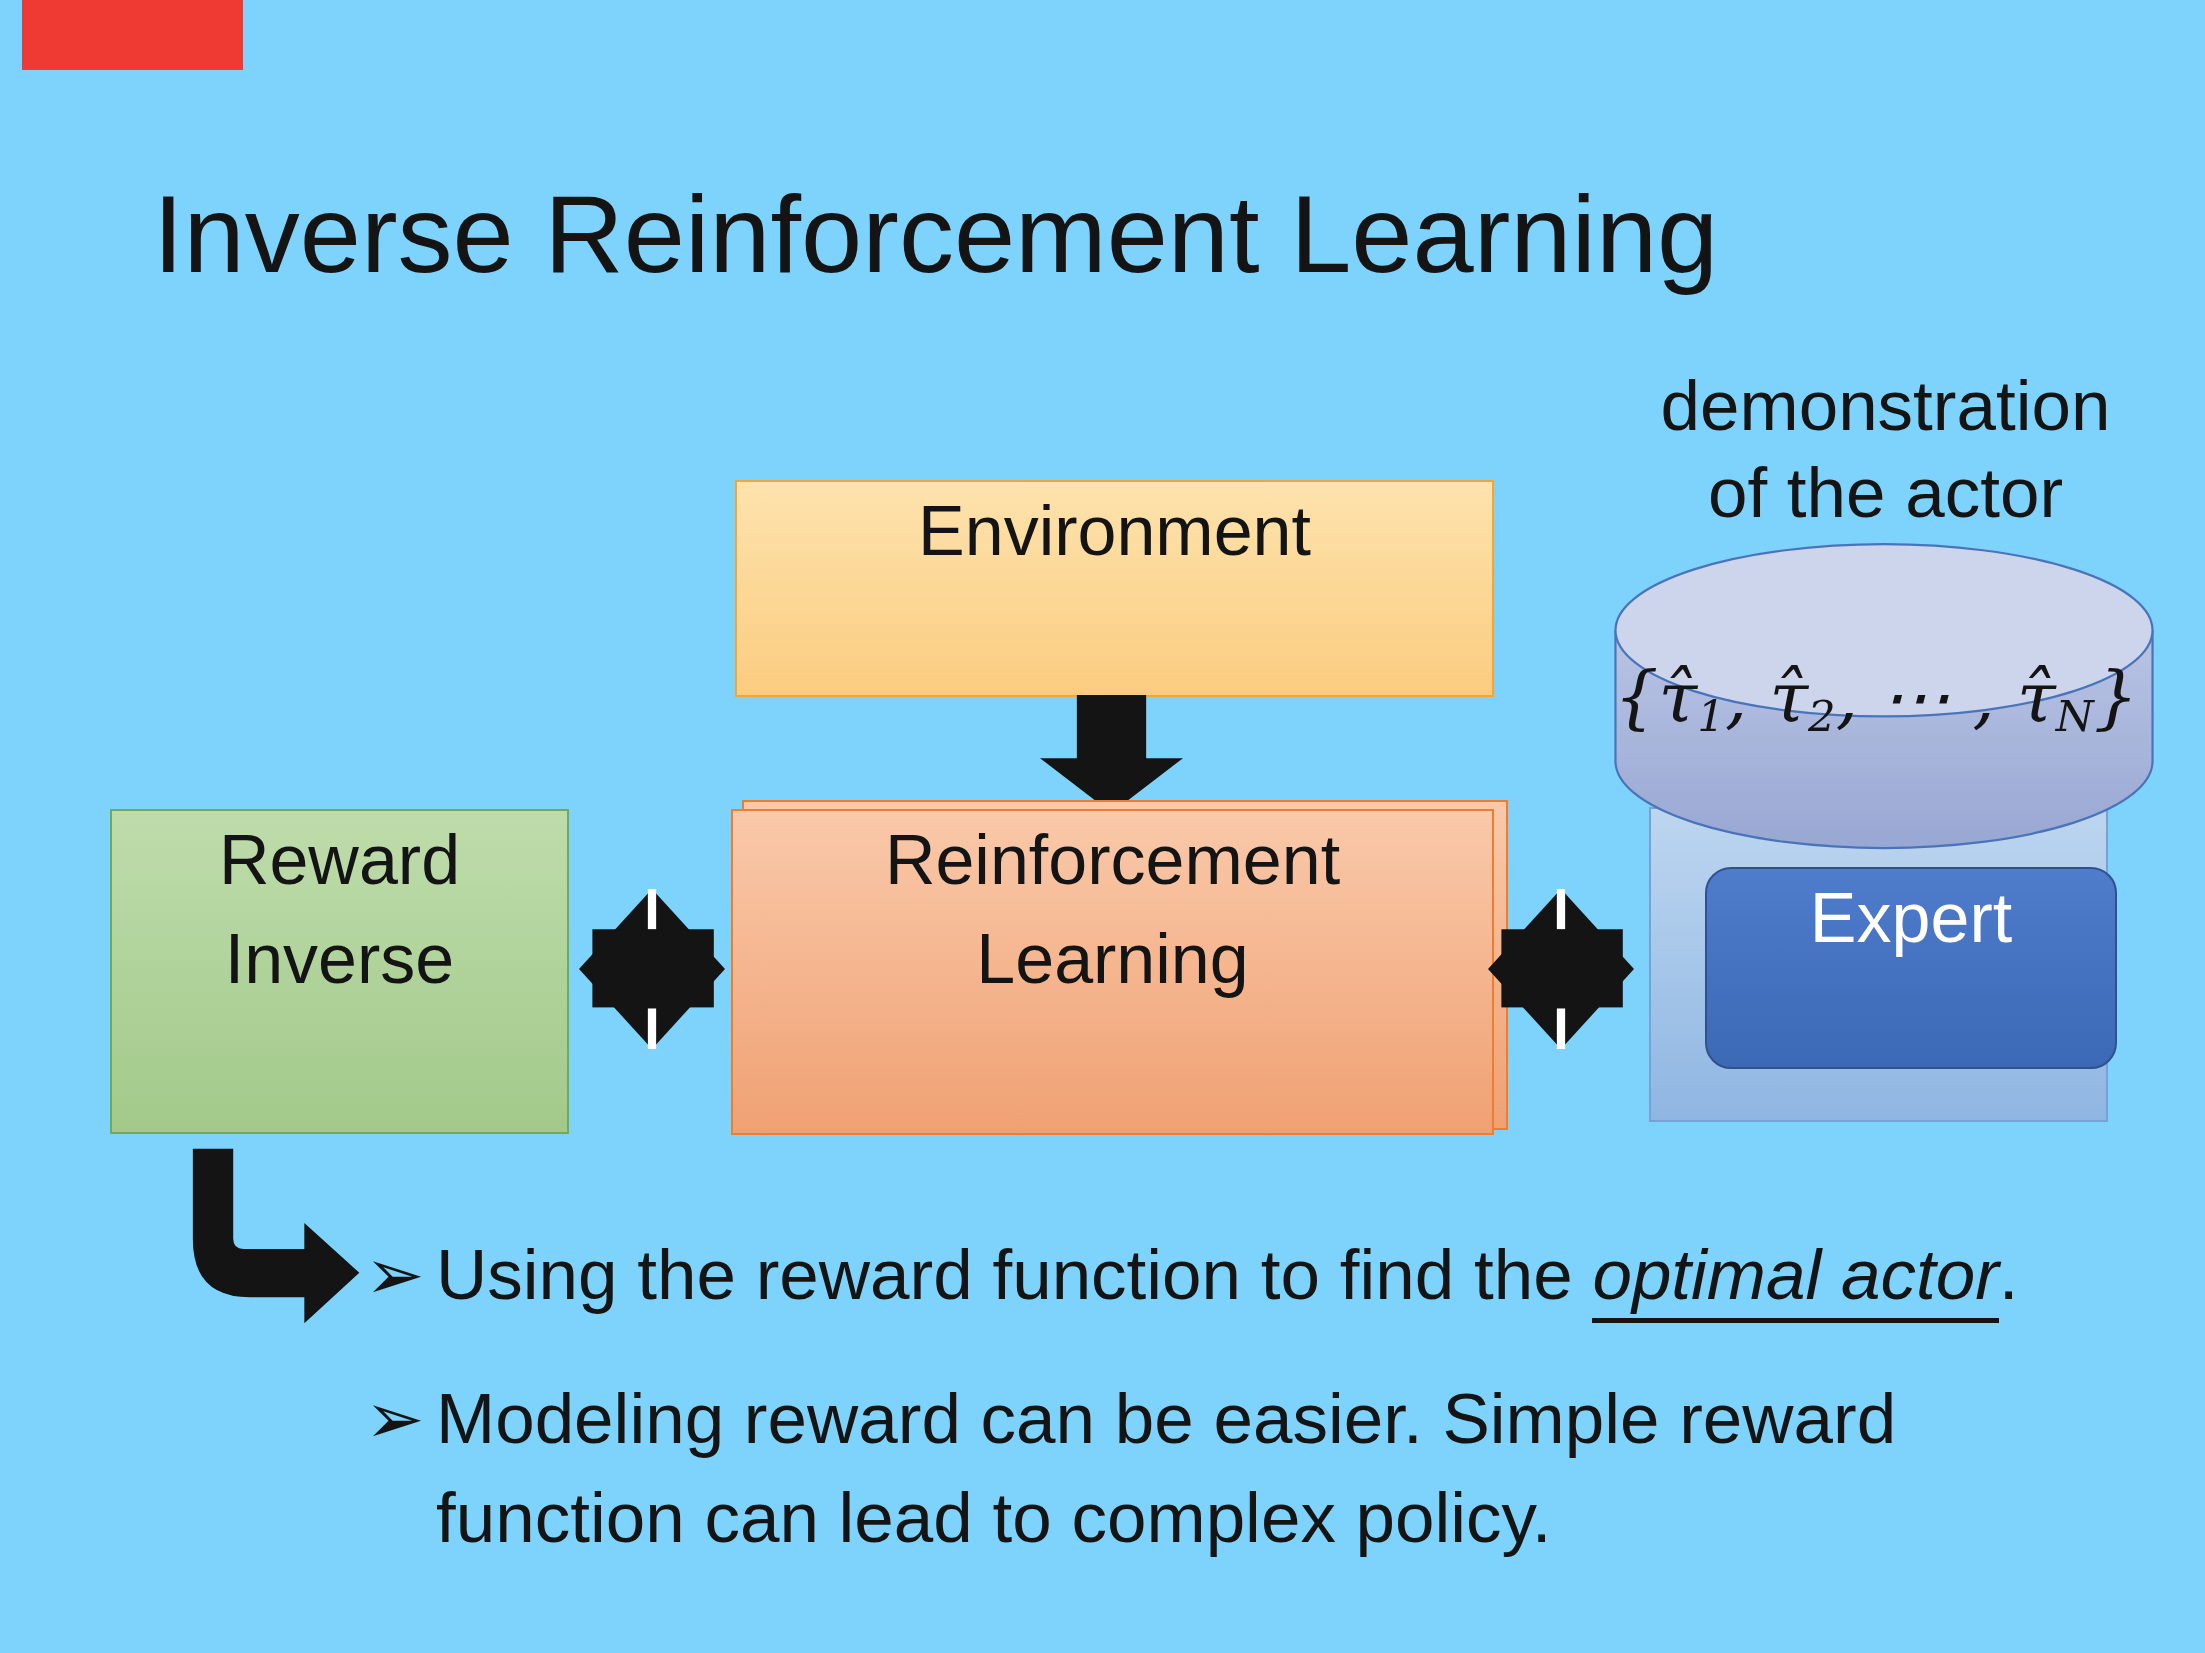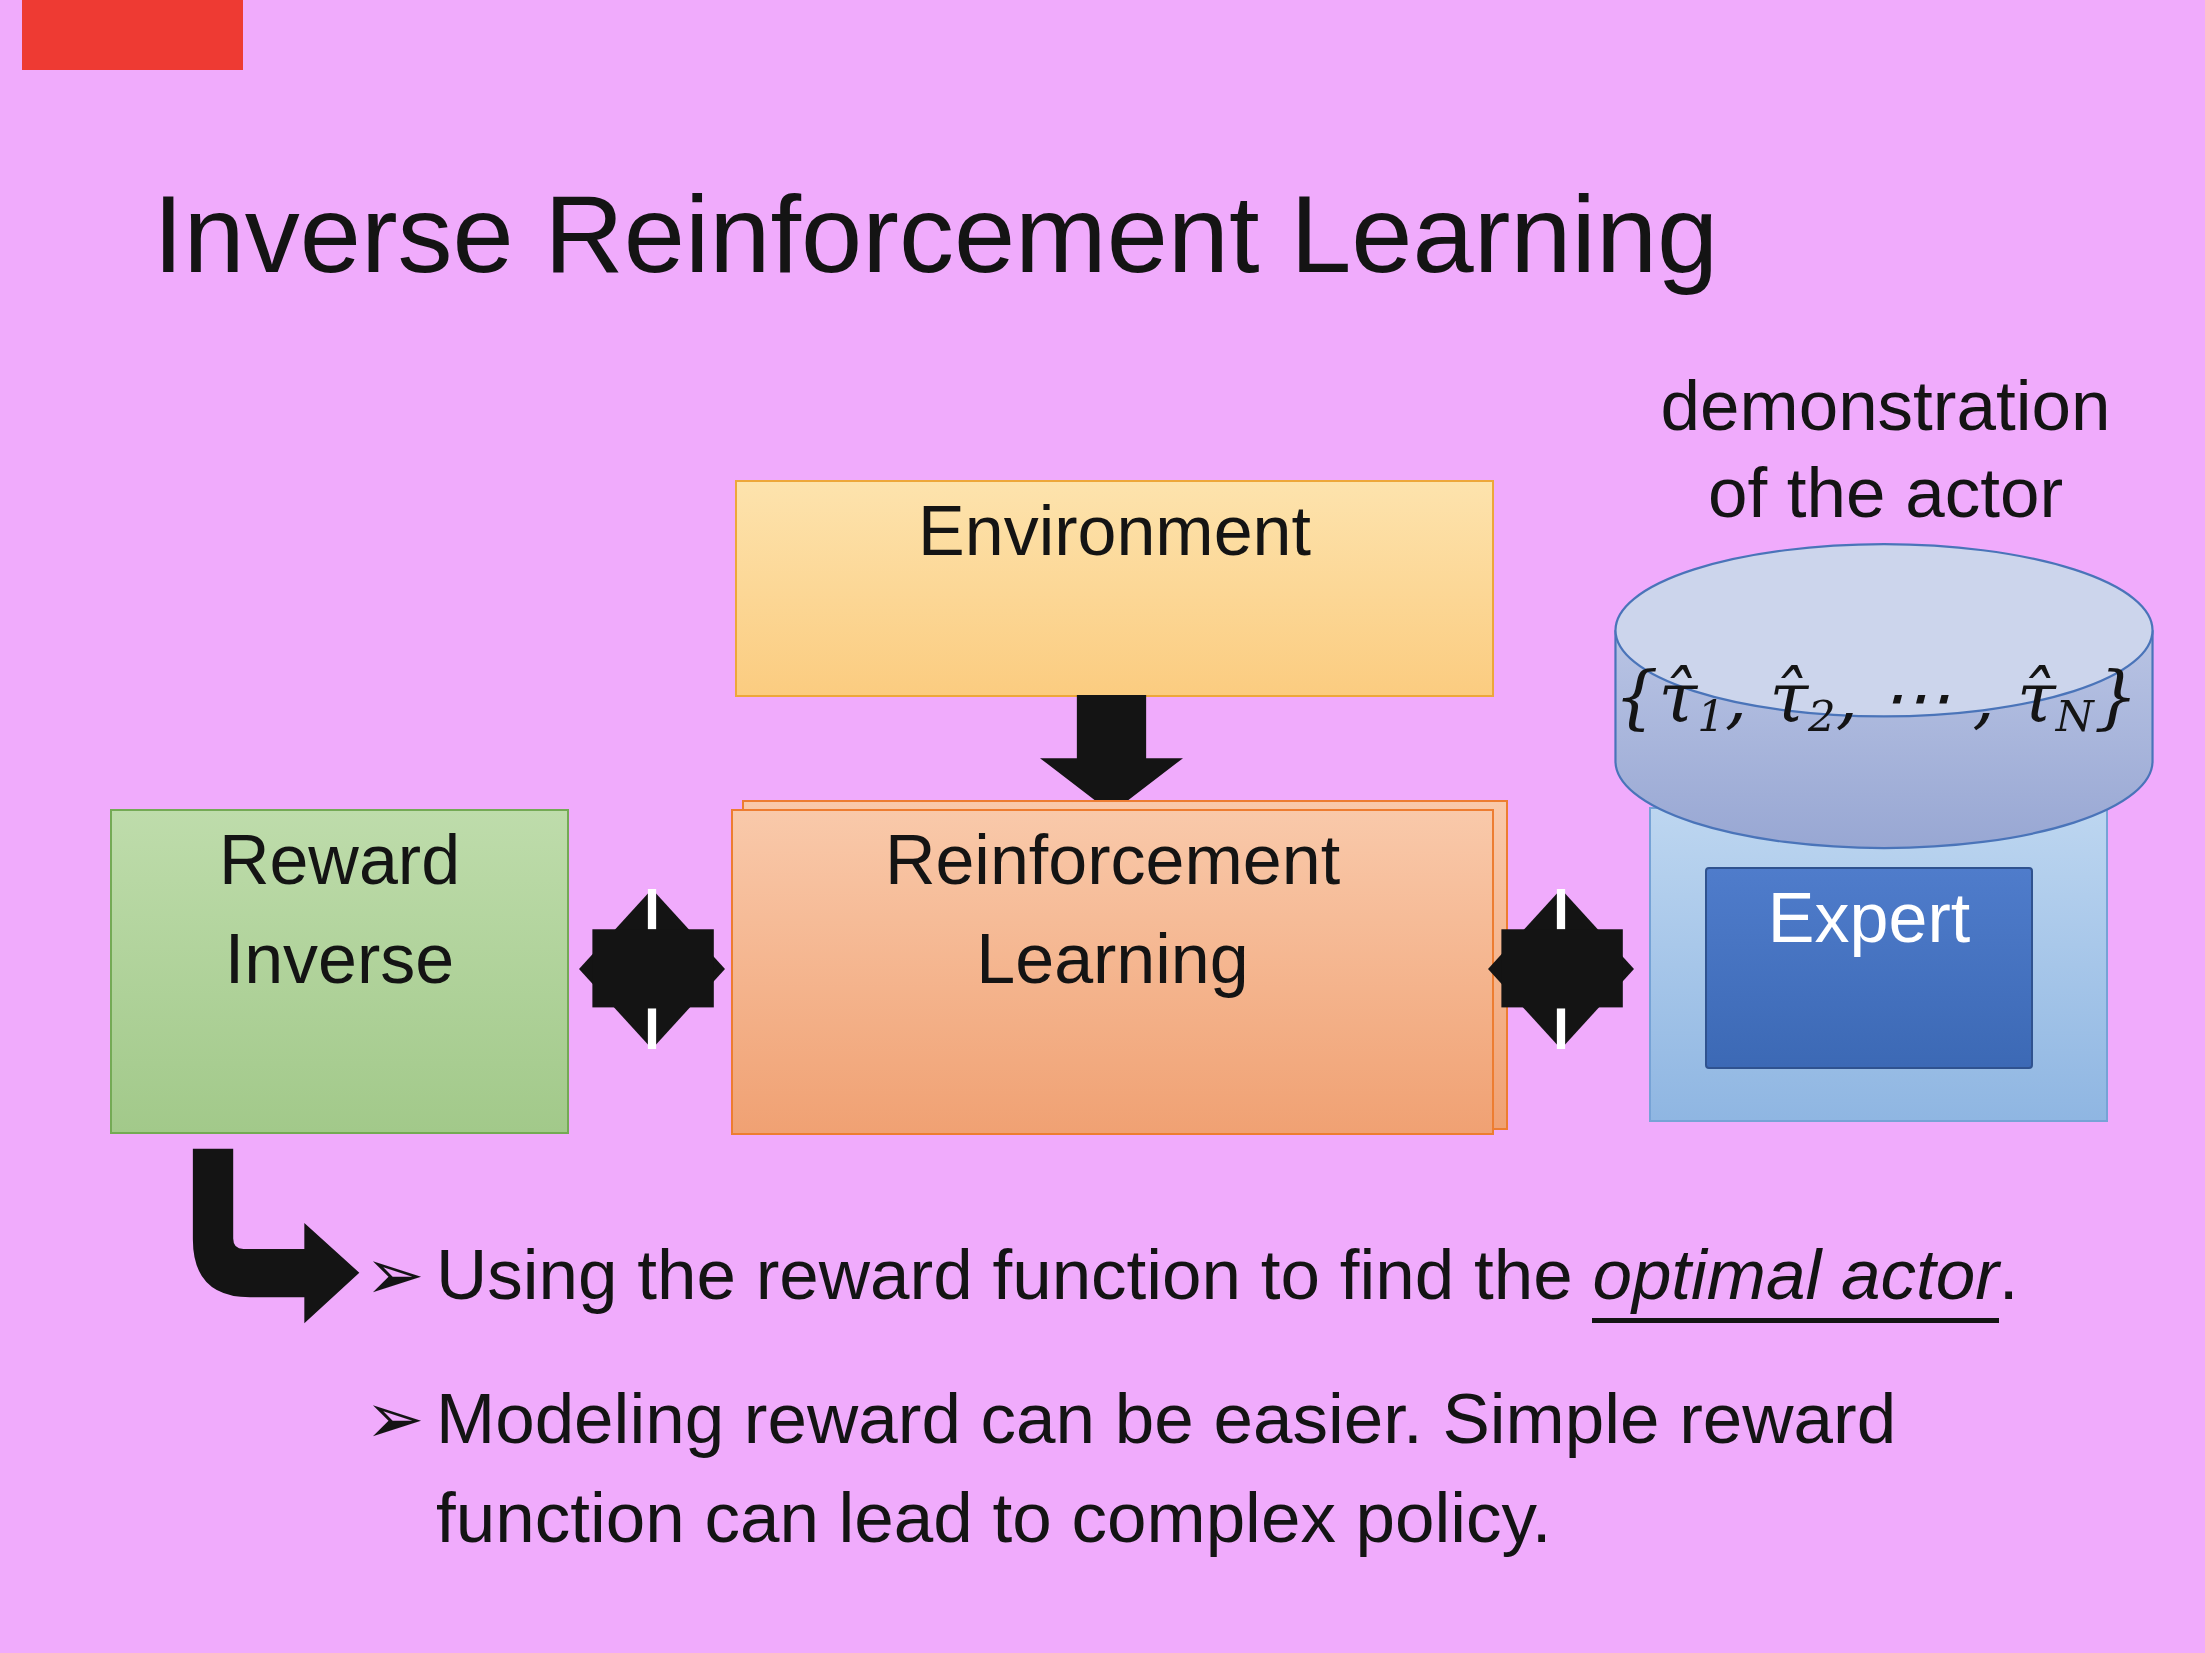--- a/index.html
+++ b/index.html
@@ -1,17 +1,17 @@
 <!DOCTYPE html>
 <html style="--ink: #141414; --red-accent: #ee3a33; --env-border: #eda73b; --env-fill-top: #fde3ad; --env-fill-bottom: #fbcc80; --green-border: #74aa55; --green-fill-top: #bedcab; --green-fill-bottom: #a2c98a; --rl-border: #ed7d31; --rl-fill-top: #f9c9aa; --rl-fill-bottom: #f0a173; --bgblue-border: #76a3d6; --bgblue-top: #bdd6f0; --bgblue-bottom: #8fb6e2; --cyl-stroke: #4a74b9; --cyl-body-top: #b9c4e4; --cyl-body-bottom: #98a7d3; --cyl-top-fill: #ccd5ec; --expert-border: #2f528f; --expert-top: #4f7ccb; --expert-bottom: #3c69b5;font-size:11.8px"><head>
 <meta charset="utf-8">
 <style>
   html,body{margin:0;padding:0;background:#ffffff;}
   #slide{
-    position:relative;width:2205px;height:1654px;background:#f0abfc;overflow:hidden;
+    position:relative;width:2205px;height:1654px;background:#7dd3fc;overflow:hidden;
     font-family:"Liberation Sans",sans-serif;color:var(--ink,#141414);
   }
   .abs{position:absolute;}
   
   #red-bar{left:22px;top:0;width:221px;height:70px;background:var(--red-accent);}
   
   #title{left:153px;top:173px;width:1911px;font-size:110px;line-height:1.1;font-weight:400;white-space:nowrap;}
   
   #demo-label{left:1599px;top:362px;width:573px;text-align:center;font-size:71px;line-height:1.23;}
   
@@ -25,21 +25,21 @@
     background:linear-gradient(180deg,var(--green-fill-top),var(--green-fill-bottom));}
   #rl-echo{left:742px;top:800px;width:762px;height:326px;
     border:2.2px solid var(--rl-border);
     background:linear-gradient(180deg,var(--rl-fill-top),var(--rl-fill-bottom));}
   #rl-box{left:731px;top:809px;width:763px;height:326px;
     border:2.9px solid var(--rl-border);
     background:linear-gradient(180deg,var(--rl-fill-top),var(--rl-fill-bottom));}
   #expert-bg{left:1649px;top:807px;width:459px;height:315px;
     border:2.2px solid var(--bgblue-border);box-sizing:border-box;
     background:linear-gradient(180deg,var(--bgblue-top),var(--bgblue-bottom));}
-  #expert-box{left:1705px;top:867px;width:328px;height:202px;border-radius:4px;
+  #expert-box{left:1705px;top:867px;width:412px;height:202px;border-radius:26px;
     border:2.9px solid var(--expert-border);color:#ffffff;
     background:linear-gradient(180deg,var(--expert-top),var(--expert-bottom));}
   
   #cylinder{left:1614px;top:542px;width:540px;height:309px;}
   #formula{left:1614px;top:656px;width:488px;text-align:center;
     font-family:"DejaVu Serif",serif;font-style:italic;font-size:70px;white-space:nowrap;}
   #formula sub{font-size:62%;vertical-align:-20%;}
   
   #down-arrow{left:1040px;top:695px;width:143px;height:118px;}
   #dbl-arrow-left{left:579px;top:889px;width:146px;height:160px;}

